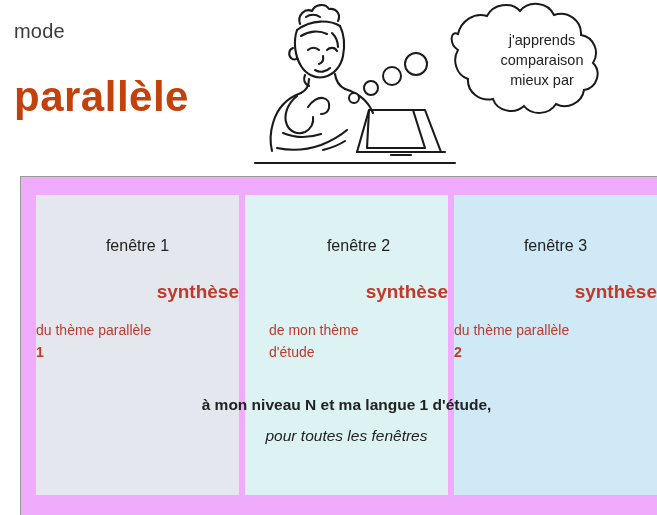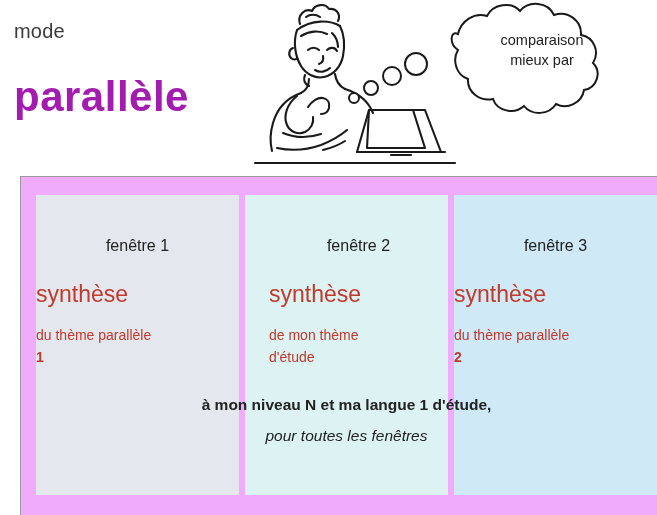--- a/index.html
+++ b/index.html
@@ -36,21 +36,21 @@
     font-size: 20px;
     color: #3a3a3a;
     letter-spacing: 0.2px;
   }
   .mode-title {
     position: absolute;
     left: 14px;
     top: 73px;
     font-size: 42px;
     font-weight: bold;
-    color: #a21caf;
+    color: #c2410c;
     letter-spacing: 0.5px;
   }
 
   
   .bubble-wrap {
     position: absolute;
     left: 340px;
     top: 2px;
     width: 300px;
     height: 150px;
@@ -102,23 +102,23 @@
   .col-2 { background: #ddf2f2; padding-left: 24px; }
   .col-3 { background: #cfe9f7; }
 
   .col-head {
     text-align: center;
     font-size: 16px;
     color: #222;
     padding-top: 42px;
   }
   .col-synth {
-    text-align: left;
-    font-size: 23px;
-    font-weight: normal;
+    text-align: right;
+    font-size: 19px;
+    font-weight: bold;
     color: #c0392b;
     padding-top: 26px;
   }
   .col-sub {
     font-size: 14px;
     color: #c0392b;
     padding-top: 16px;
     line-height: 22px;
   }
   .col-sub b { font-weight: bold; }
@@ -208,20 +208,21 @@
                    c9 9 4 25 -9 27
                    c-2 13 -17 20 -28 14
                    c-7 11 -24 12 -32 2
                    c-10 9 -27 5 -31 -7
                    c-13 3 -26 -7 -25 -20
                    c-12 -4 -16 -19 -10 -29
                    c-9 -6 -8 -20 0 -16z"></path>
         </g>
       </svg>
       <div class="bubble-text">
+        <div>j'apprends</div>
         <div>comparaison</div>
         <div>mieux par</div>
       </div>
     </div>
   </div>
 
   <div class="panel">
     <div class="columns">
 
       <div class="col col-1">

